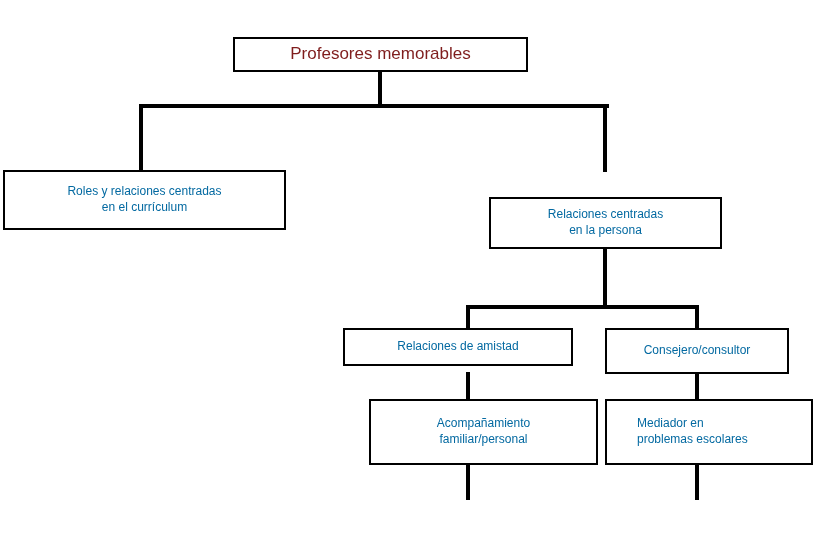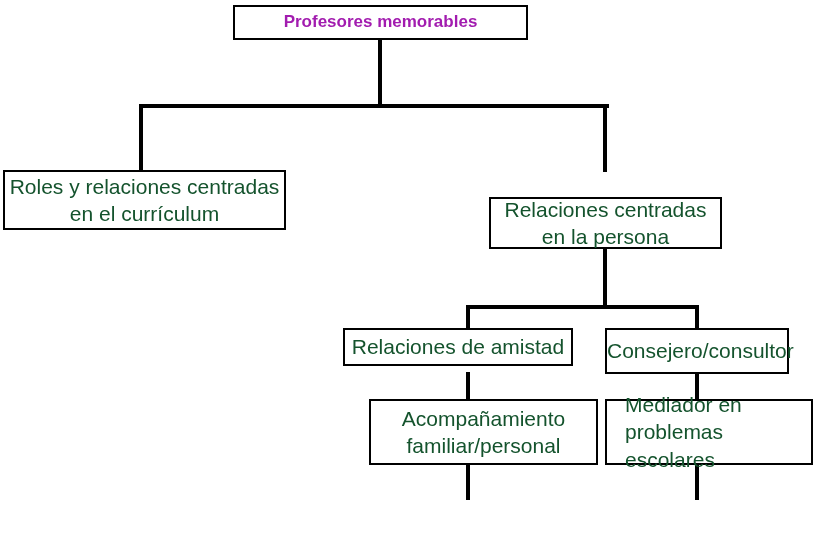--- a/index.html
+++ b/index.html
@@ -19,34 +19,35 @@
   }
   .node {
     position: absolute;
     box-sizing: border-box;
     border: 2px solid #000000;
     background: #ffffff;
     display: flex;
     align-items: center;
     justify-content: center;
     text-align: center;
-    color: #14532d;
-    font-size: 21px;
+    color: #0369a1;
+    font-size: 12px;
     line-height: 1.3;
     z-index: 2;
   }
   .node.root {
-    color: #a21caf;
-    font-weight: 700;
+    color: #7f1d1d;
+    font-weight: 400;
     font-size: 17px;
+    margin-top: 32px;
   }
   .node.left-text {
     justify-content: flex-start;
     text-align: left;
-    padding-left: 18px;
+    padding-left: 30px;
   }
   .node span {
     display: block;
     width: 100%;
   }
   .conn {
     position: absolute;
     background: #000000;
     z-index: 1;
   }

